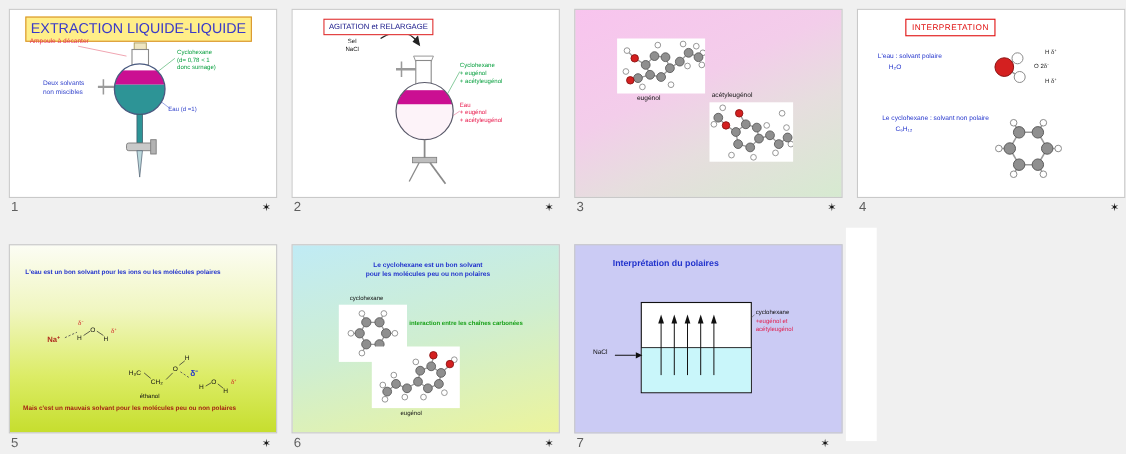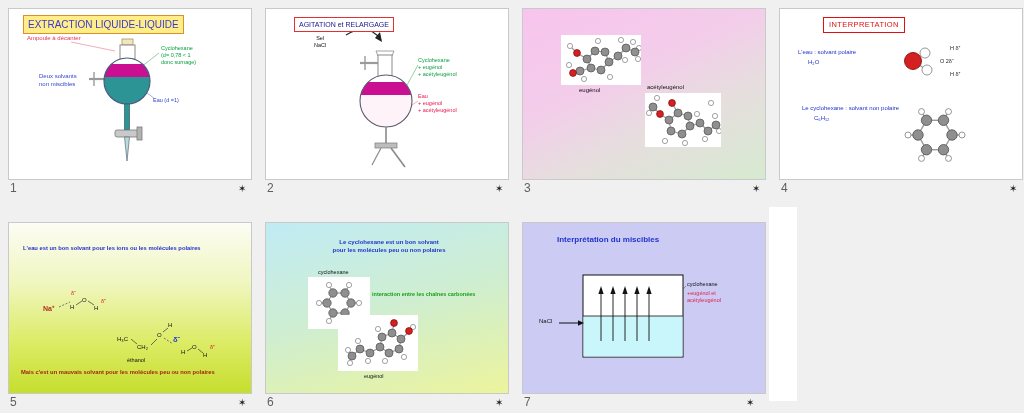--- a/index.html
+++ b/index.html
@@ -8,21 +8,21 @@
   .slide{position:absolute;width:244px;height:172px;background:#fff;border:1px solid #c9c9c9;overflow:hidden;}
   .slide svg.full{position:absolute;left:0;top:0;}
   .t{position:absolute;line-height:1.3;}
   .pre{white-space:pre-line;}
   .num{position:absolute;font-size:12px;color:#5f5f5f;}
   .star{position:absolute;font-size:10px;color:#1a1a1a;}
   .patch{position:absolute;background:#fff;overflow:hidden;}
   .white-strip{position:absolute;background:#ffffff;}
 
   
-  .s1-title{left:14px;top:6px;font-size:10px;color:#3a3ac8;background:#ffee88;border:1px solid #d8922a;padding:2px 4px;}
+  .s1-title{left:14px;top:6px;font-size:13px;color:#3a3ac8;background:#ffee88;border:1px solid #d8922a;padding:2px 4px;}
   .s1-ampoule{left:18px;top:26px;font-size:6px;color:#e83358;}
   .s1-cyclo{left:152px;top:36px;font-size:5.5px;color:#0aa040;}
   .s1-solvants{left:30px;top:64px;font-size:6px;color:#3344cc;}
   .s1-eau{left:144px;top:88px;font-size:5.5px;color:#3344cc;}
   
   .s2-title{left:28px;top:8px;font-size:7px;color:#151588;border:1px solid #e03030;padding:2px 4px;background:#fff;}
   .s2-sel{left:48px;top:26px;font-size:5.5px;color:#111;text-align:center;}
   .s2-cyclo{left:152px;top:48px;font-size:5.5px;color:#0aa040;}
   .s2-eau{left:152px;top:84px;font-size:5.5px;color:#e8174a;}
   
@@ -412,21 +412,21 @@
       <line x1="102" y1="118" x2="102" y2="70" stroke="#111" stroke-width="0.9"></line>
         <polygon points="99.4,71 104.6,71 102,63" fill="#111"></polygon>
       <line x1="114" y1="118" x2="114" y2="70" stroke="#111" stroke-width="0.9"></line>
         <polygon points="111.4,71 116.6,71 114,63" fill="#111"></polygon>
       <line x1="126" y1="118" x2="126" y2="70" stroke="#111" stroke-width="0.9"></line>
         <polygon points="123.4,71 128.6,71 126,63" fill="#111"></polygon>
       <line x1="36" y1="100" x2="55" y2="100" stroke="#111" stroke-width="1"></line>
         <polygon points="55,97.2 55,102.8 61,100" fill="#111"></polygon>
       <line x1="160" y1="66" x2="163" y2="63" stroke="#444" stroke-width="0.5"></line>
     </svg>
-    <div class="t s7-title">Interprétation du miscibles</div>
+    <div class="t s7-title">Interprétation du polaires</div>
     <div class="t s7-nacl">NaCl</div>
     <div class="t s7-cyclo">cyclohexane</div>
     <div class="t s7-eugenol pre">+eugénol et
 acétyleugénol</div>
   </div>
 
   <div class="white-strip" style="left:769px;top:207px;width:28px;height:194px"></div>
 
   <div class="num" style="left:10px;top:181px">1</div>
   <div class="star" style="left:238px;top:183px">✶</div>

